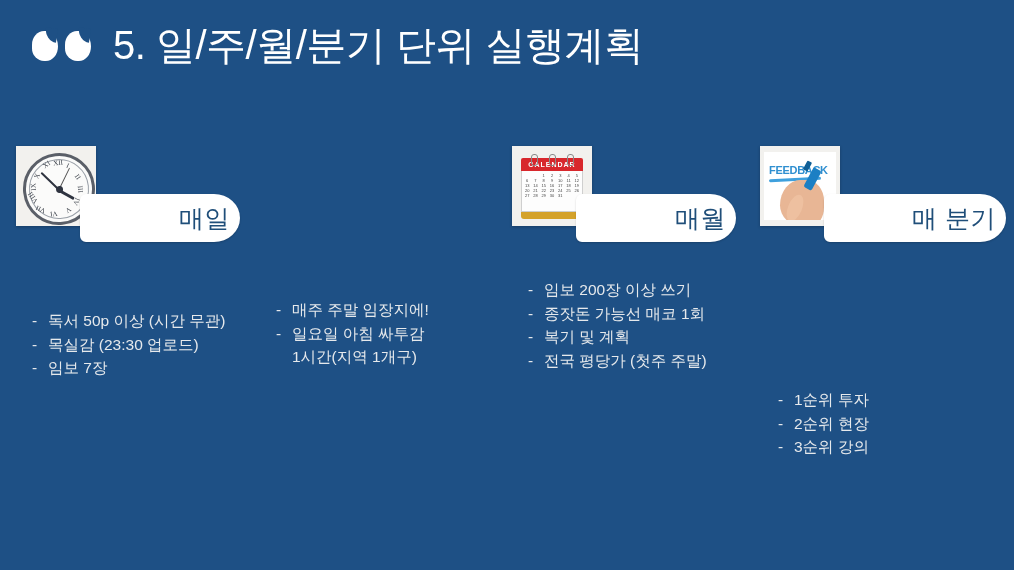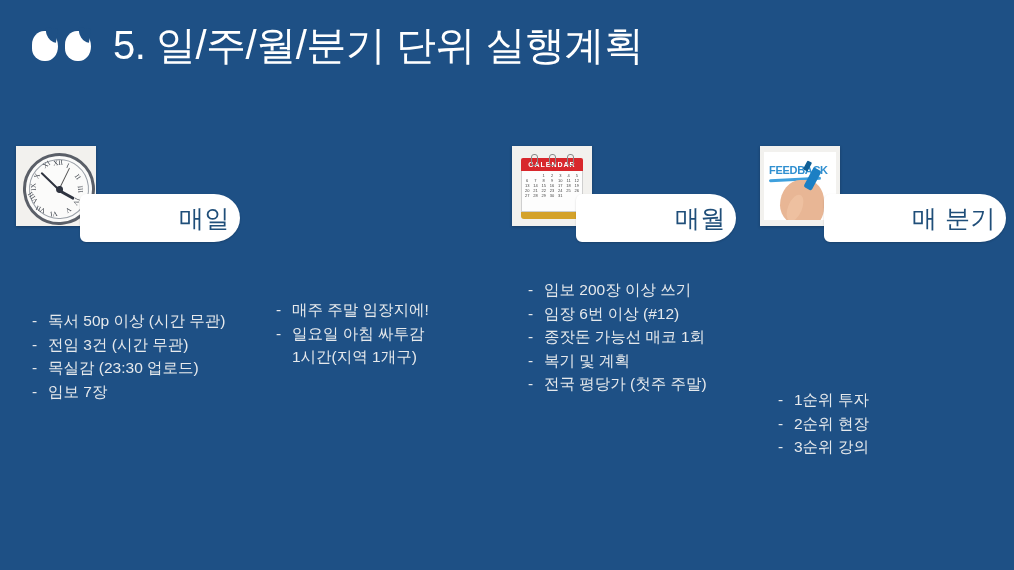--- a/index.html
+++ b/index.html
@@ -377,21 +377,20 @@
             <span class="pivot"></span>
           </div>
         </div>
         <div class="banner">
           <span class="banner-label">매일</span>
         </div>
       </div>
       <div class="body-block">
         <ul class="bullets">
             <li>독서 50p 이상 (시간 무관)</li>
-            <li>전임 3건 (시간 무관)</li>
             <li>목실감 (23:30 업로드)</li>
             <li>임보 7장</li>
           </ul>
       </div>
     </div>
 
     <div class="column col-1">
       <div class="body-block">
         <ul class="bullets">
             <li>매주 주말 임장지에!</li>
@@ -449,21 +448,20 @@
             <div class="cal-base"></div>
           </div>
         </div>
         <div class="banner">
           <span class="banner-label">매월</span>
         </div>
       </div>
       <div class="body-block">
         <ul class="bullets">
             <li>임보 200장 이상 쓰기</li>
-            <li>임장 6번 이상 (#12)</li>
             <li>종잣돈 가능선 매코 1회</li>
             <li>복기 및 계획</li>
             <li>전국 평당가 (첫주 주말)</li>
           </ul>
       </div>
     </div>
 
     <div class="column col-3">
       <div class="head">
         <div class="thumb">

